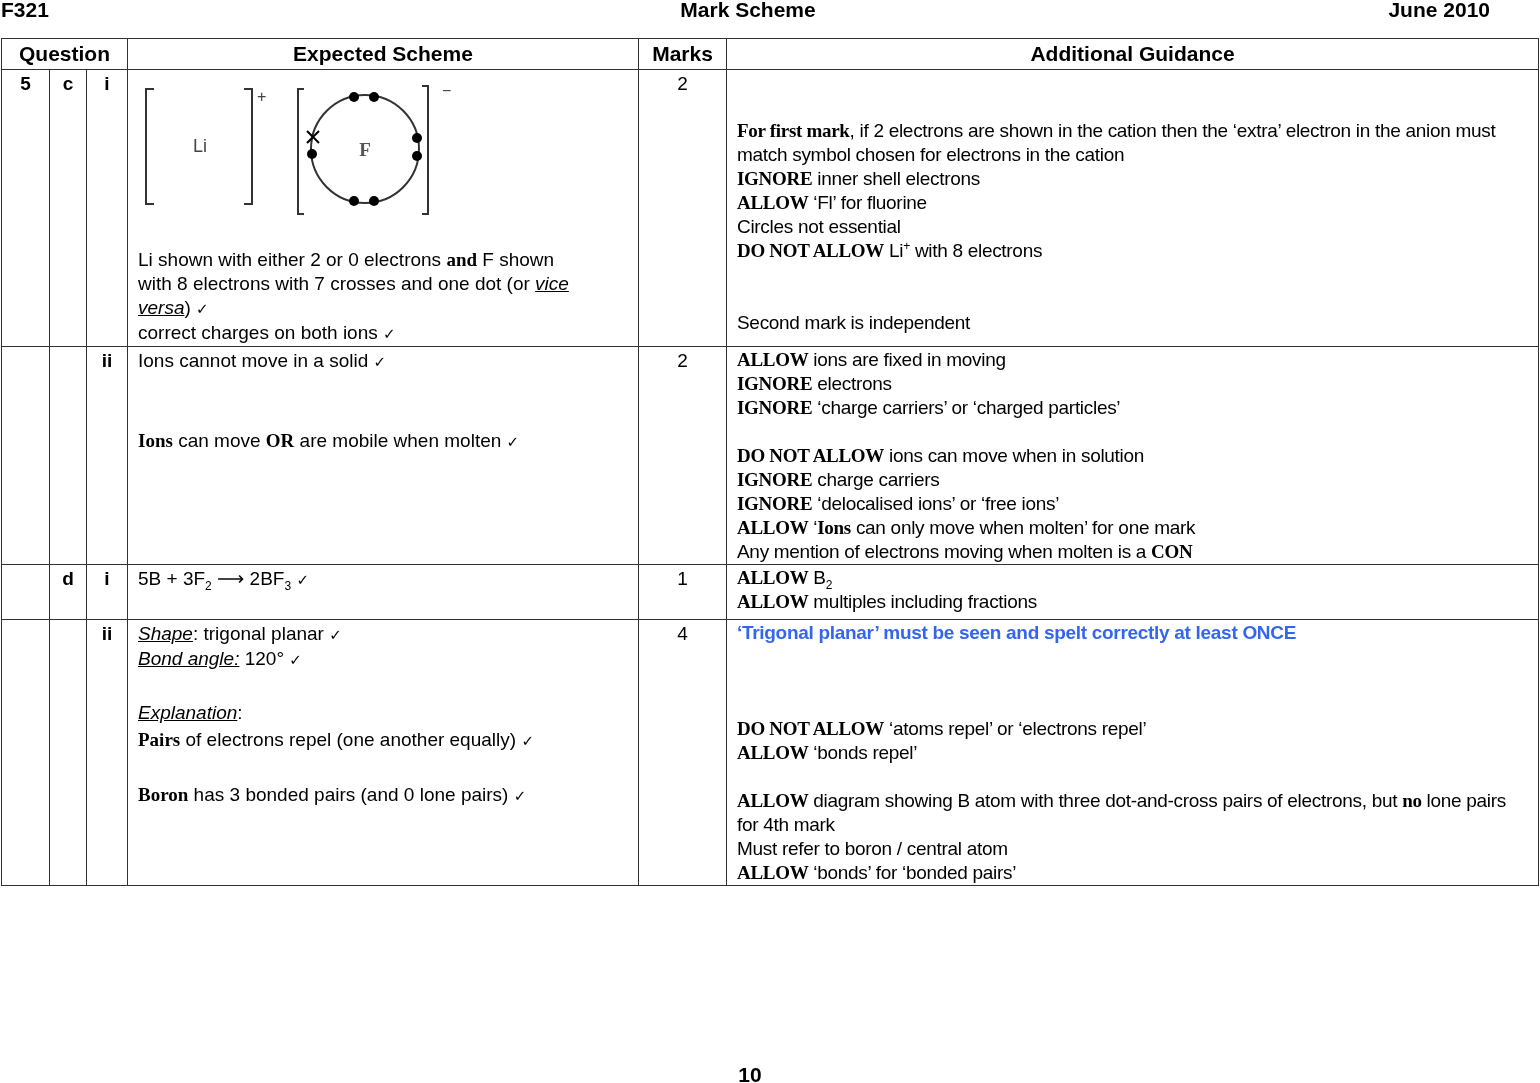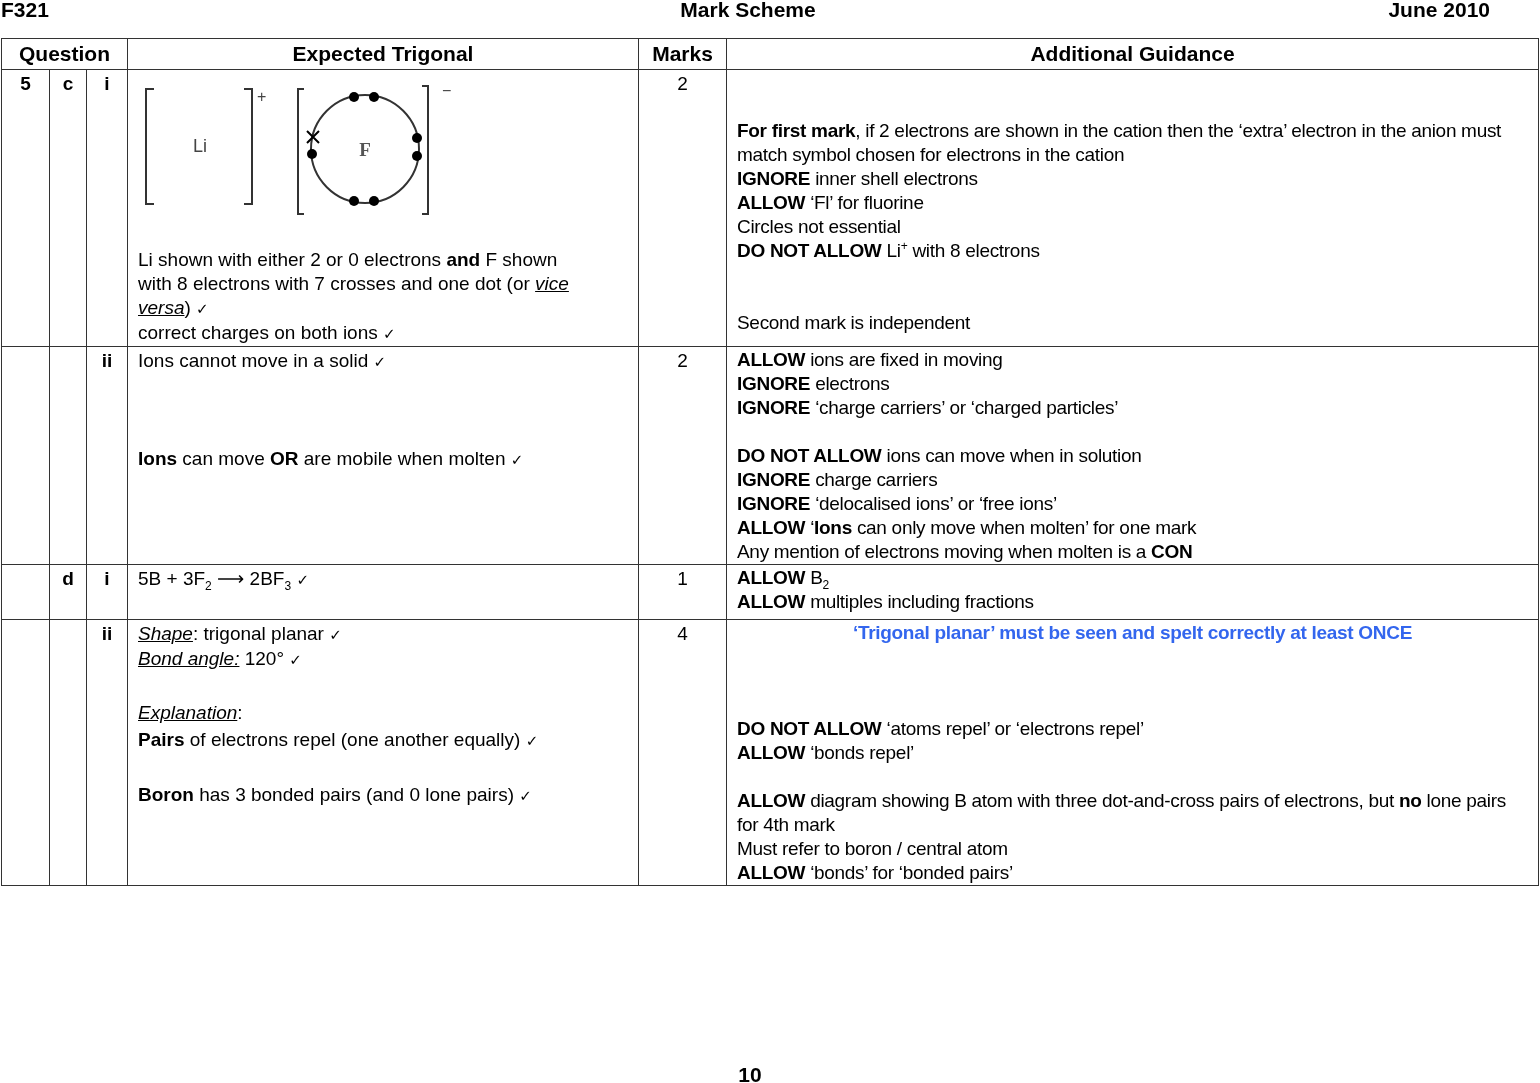--- a/index.html
+++ b/index.html
@@ -11,23 +11,23 @@
   .hdr.right { right:50px; }
   .footer { position:absolute; top:1063px; left:0; width:1500px; text-align:center; font-weight:bold; font-size:21px; }
 
   table.ms { position:absolute; left:1px; top:38px; border-collapse:collapse; table-layout:fixed; width:1538px; }
   table.ms td, table.ms th { border:1.5px solid #333; vertical-align:top; padding:0; font-size:19px; line-height:24px; }
   table.ms th { font-weight:bold; text-align:center; height:30px; vertical-align:middle; font-size:21px;margin-top:18px; }
   .qnum { text-align:center; font-weight:bold; font-size:21px; padding-top:2px !important; }
   .ans { padding:2px 10px 0 10px !important; }
   .marks { text-align:center; font-size:21px; padding-top:2px !important; }
   .guide { padding:1px 10px 0 10px !important; letter-spacing:-0.3px; }
-  .b { font-weight:bold; }
+  .b { font-weight:bold;font-family:Liberation Serif, serif; }
   .i { font-style:italic;text-decoration:underline; }
-  .blue { color:#3366ee; font-weight:bold;text-align:center; }
+  .blue { color:#3366ee; font-weight:bold; }
   .gap { height:24px; }
   sub, sup { font-size:12px; line-height:0; }
   .tick { font-family:"DejaVu Sans", sans-serif; font-size:15px; }
   .diagram { width:340px; height:150px; margin-left:-6px; margin-top:2px; display:block; }
 </style>
 </head>
 <body>
 
 <div class="hdr left">F321</div>
 <div class="hdr center">Mark Scheme</div>
@@ -38,21 +38,21 @@
     <col style="width:48px">
       <col style="width:37px">
       <col style="width:41px">
     <col style="width:511px">
       <col style="width:88px">
       <col style="width:812px">
   </colgroup>
   <tbody>
       <tr>
     <th colspan="3">Question</th>
-    <th>Expected Trigonal</th>
+    <th>Expected Scheme</th>
     <th>Marks</th>
     <th>Additional Guidance</th>
   </tr>
 
   <tr style="height:275px">
     <td class="qnum">5</td>
     <td class="qnum">c</td>
     <td class="qnum">i</td>
     <td class="ans">
       <svg class="diagram" viewBox="0 0 340 150" width="340" height="150">
@@ -107,21 +107,21 @@
   </tr>
 
   <tr style="height:217px">
     <td class="qnum"></td>
     <td class="qnum"></td>
     <td class="qnum">ii</td>
     <td class="ans">
       <div><span>Ions cannot move in a solid </span><span class="tick">✓</span></div>
       <div class="gap"></div>
           <div class="gap"></div>
-      <div style="margin-top:25px">
+      <div style="margin-top:7px">
         <span class="b">Ions</span><span> can move </span><span class="b">OR</span><span> are mobile when molten </span><span class="tick">✓</span>
       </div>
     </td>
     <td class="marks">2</td>
     <td class="guide">
       <div><span class="b">ALLOW</span><span> ions are fixed in moving</span></div>
       <div><span class="b">IGNORE</span><span> electrons</span></div>
       <div><span class="b">IGNORE</span><span> ‘charge carriers’ or ‘charged particles’</span></div>
       <div class="gap"></div>
       <div><span class="b">DO NOT ALLOW</span><span> ions can move when in solution</span></div>

